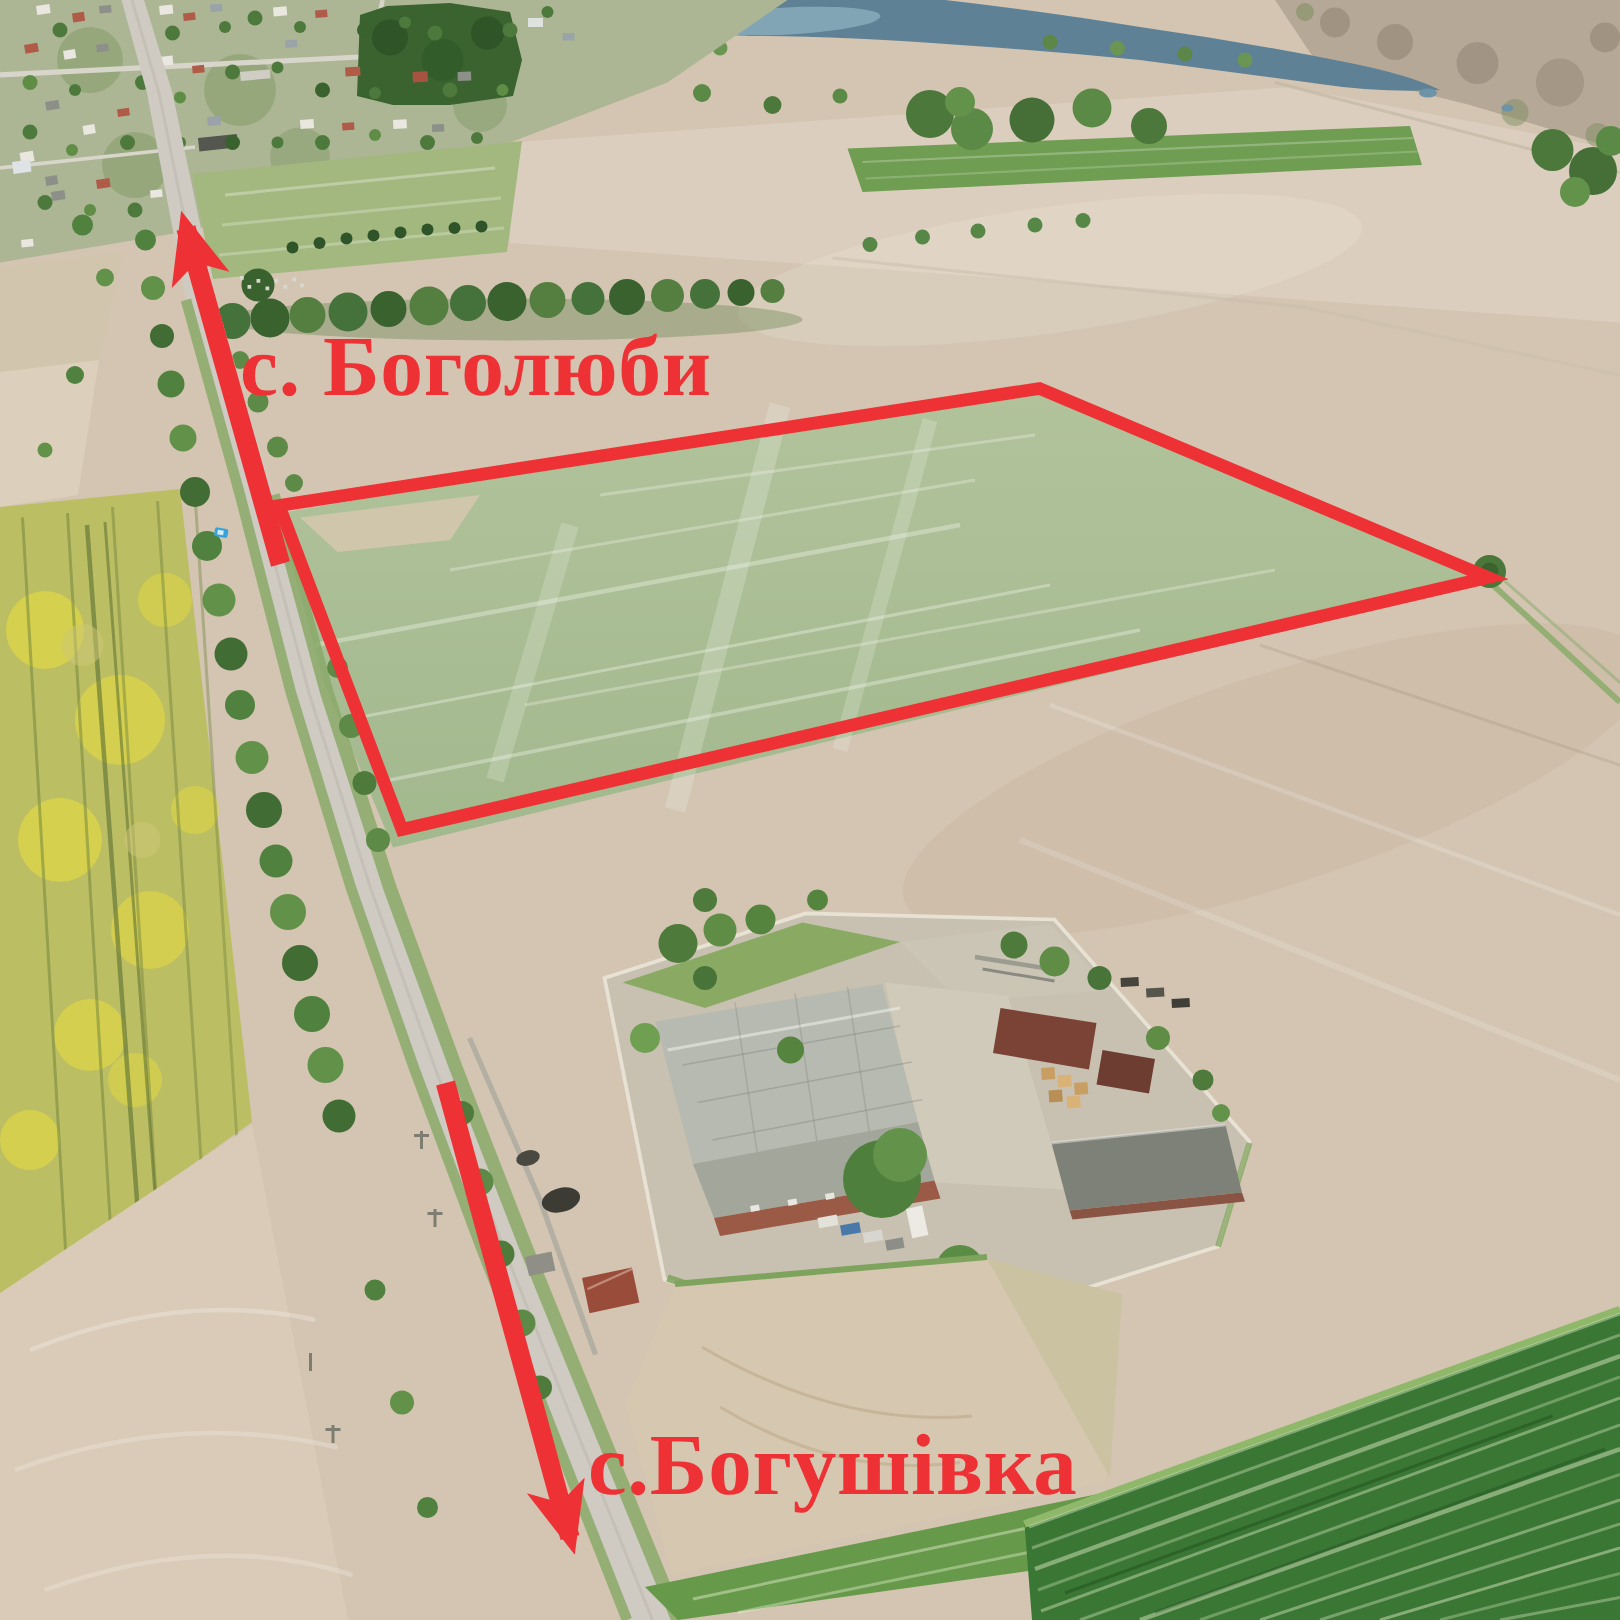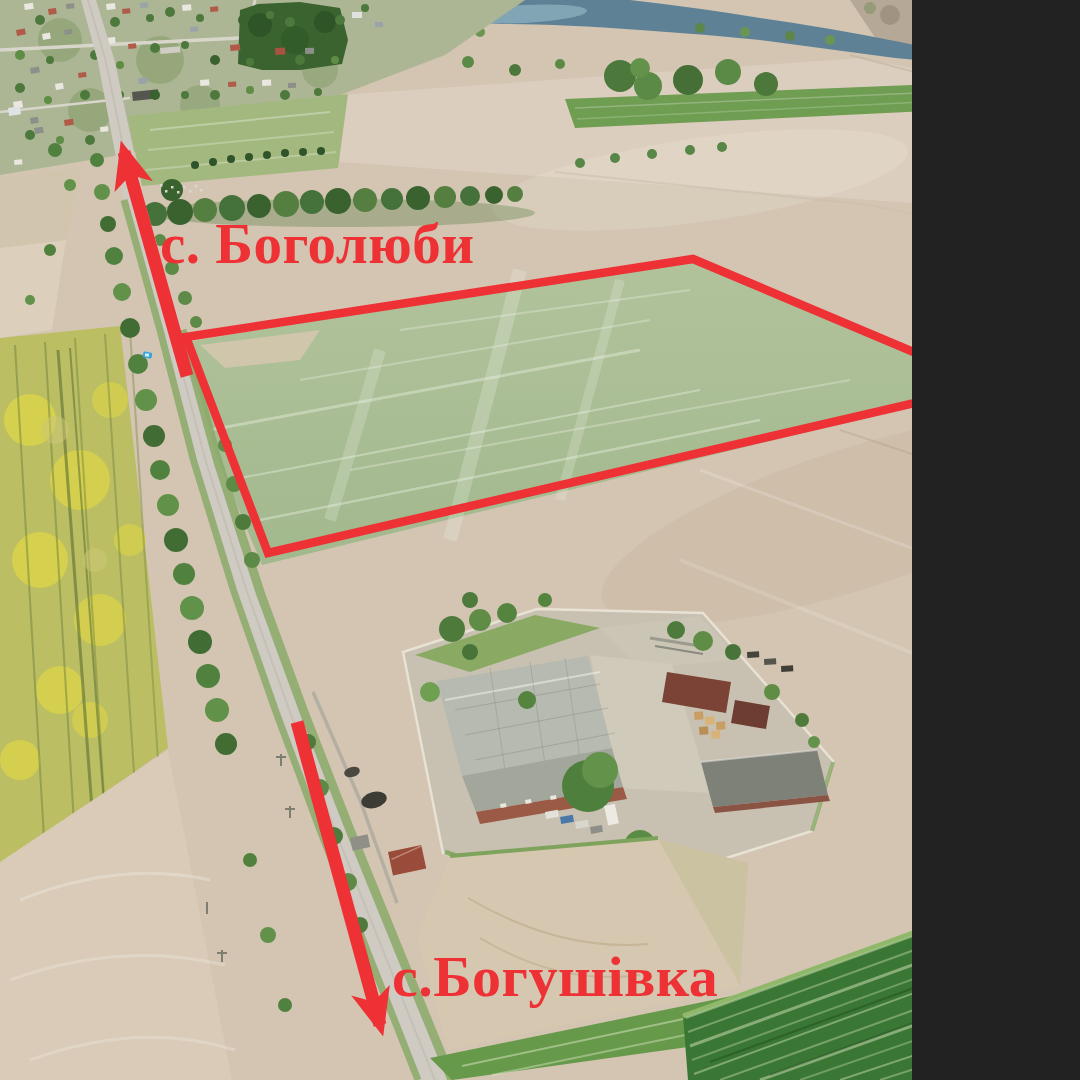--- a/index.html
+++ b/index.html
@@ -1,16 +1,16 @@
 <!DOCTYPE html>
 <html><head>
 <meta charset="utf-8">
 <style>
   html,body{margin:0;padding:0;background:#222;}
-  .stage{width:912px;height:1080px;position:relative;overflow:hidden;background:#d3c5b2;}
+  .stage{width:1080px;height:1080px;position:relative;overflow:hidden;background:#d3c5b2;}
   .stage svg{display:block;width:1080px;height:1080px;}
   .ann-label{
     font-family:"Liberation Serif","DejaVu Serif",serif;
     font-weight:700;
     letter-spacing:0.5px;
   }
 </style>
 </head>
 <body>
 

